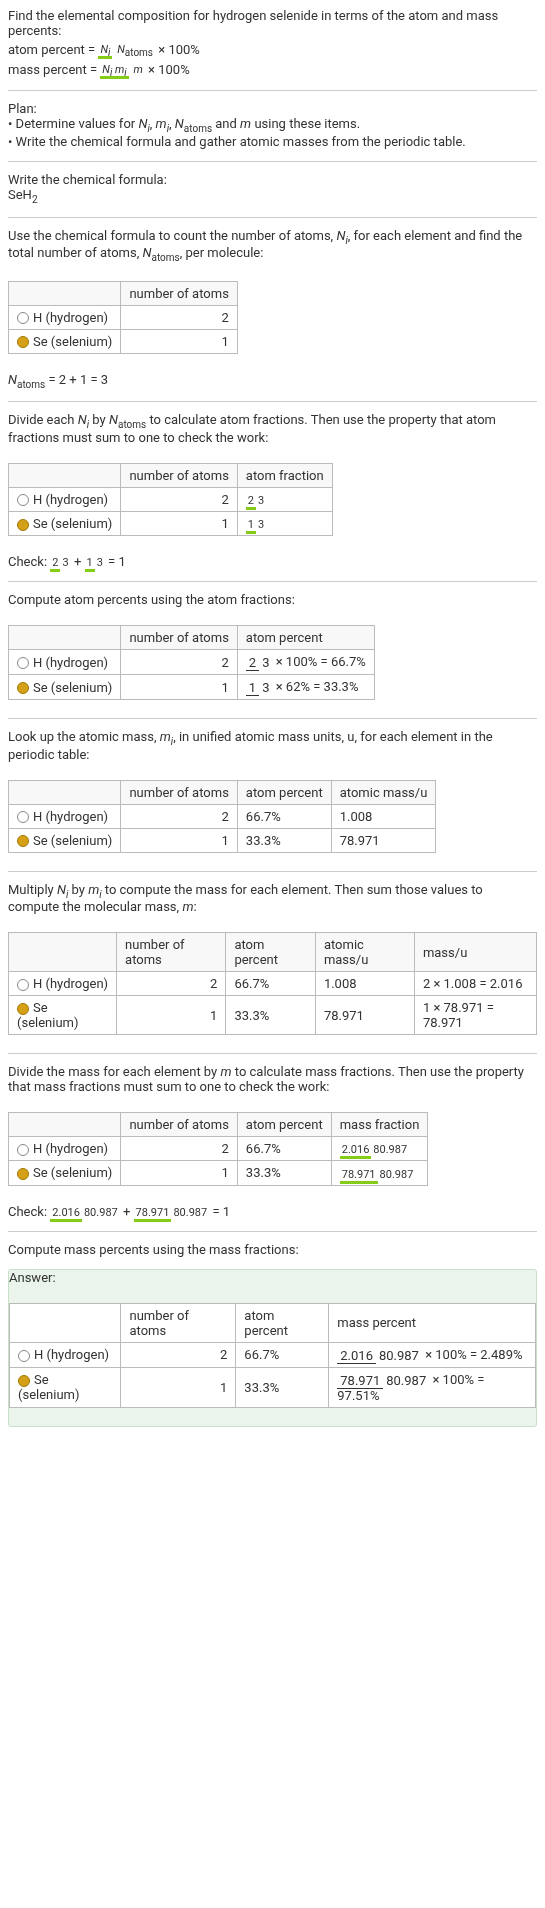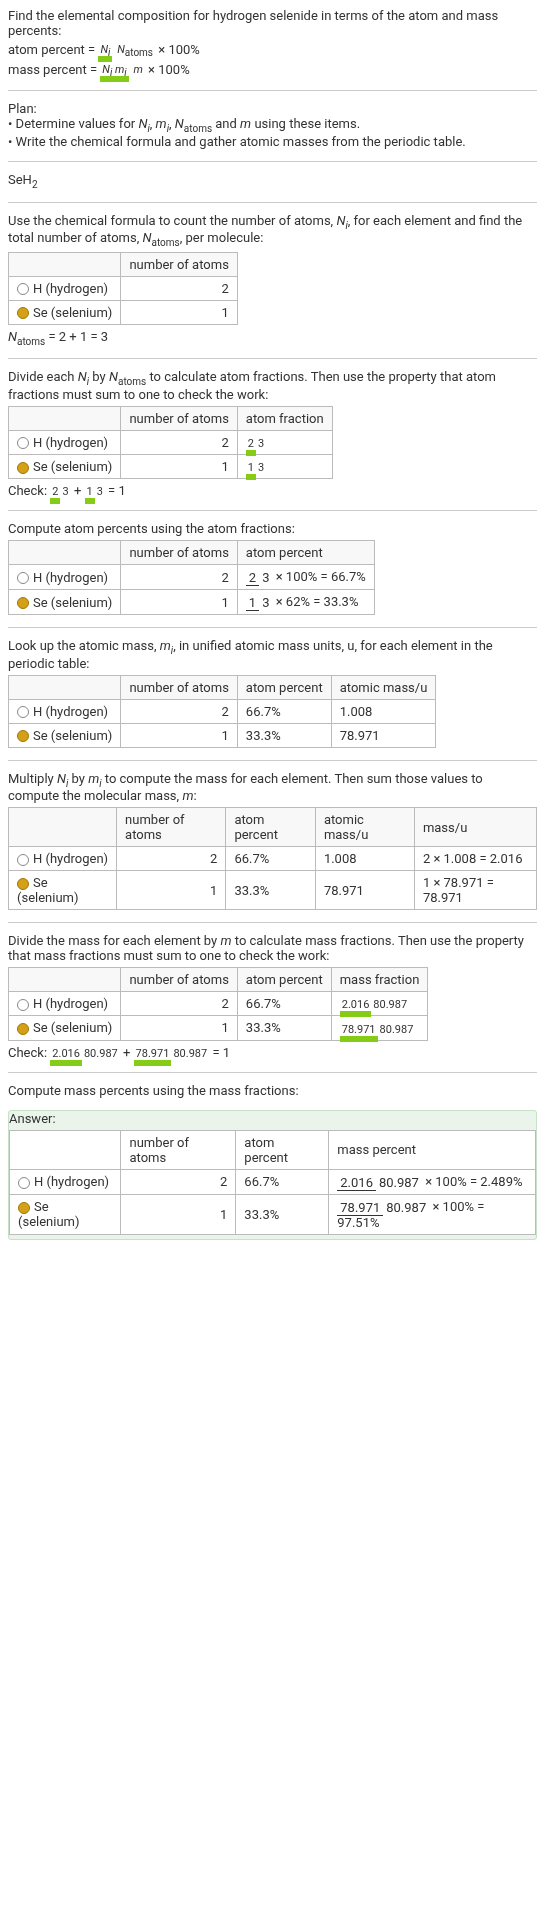--- a/index.html
+++ b/index.html
@@ -22,42 +22,42 @@
   .formula {
     margin: 4px 0;
   }
   .frac {
     display: inline-block;
     vertical-align: middle;
     text-align: center;
     font-size: 11px;
   }
   .frac .num {
-    border-bottom: 6px solid #84cc16;
+    border-bottom: 3px solid #84cc16;
     padding: 0 2px;
   }
   .frac .den {
     padding: 0 2px;
   }
   .frac-lg {
     display: inline-block;
     vertical-align: middle;
     text-align: center;
     font-size: 13px;
   }
   .frac-lg .num {
     border-bottom: 1px solid #333;
     padding: 0 3px;
   }
   .frac-lg .den {
     padding: 0 3px;
   }
   table {
     border-collapse: collapse;
-    margin: 4px 0;
+    margin: 18px 0;
   }
   th, td {
     border: 1px solid #bbb;
     padding: 4px 8px;
     text-align: left;
     vertical-align: middle;
     font-weight: normal;
   }
   th {
     background: #f8f8f8;
@@ -114,20 +114,21 @@
 <div class="section">
   <div>Plan:</div>
   <div>
     <span>• Determine values for </span><i>N<sub>i</sub></i>, <i>m<sub>i</sub></i>, <i>N</i><sub>atoms</sub> and <i>m</i><span> using these items.</span>
   </div>
   <div>• Write the chemical formula and gather atomic masses from the periodic table.</div>
 </div>
 <hr>
 
 <div class="section">
+  <div>Write the chemical formula:</div>
   <div><span>SeH</span><sub>2</sub></div>
 </div>
 <hr>
 
 <div class="section">
   <div>
     <span>Use the chemical formula to count the number of atoms, </span><i>N<sub>i</sub></i><span>, for each element and find the total number of atoms, </span><i>N</i><sub>atoms</sub><span>, per molecule:</span>
   </div>
   <table>
     <tbody>

